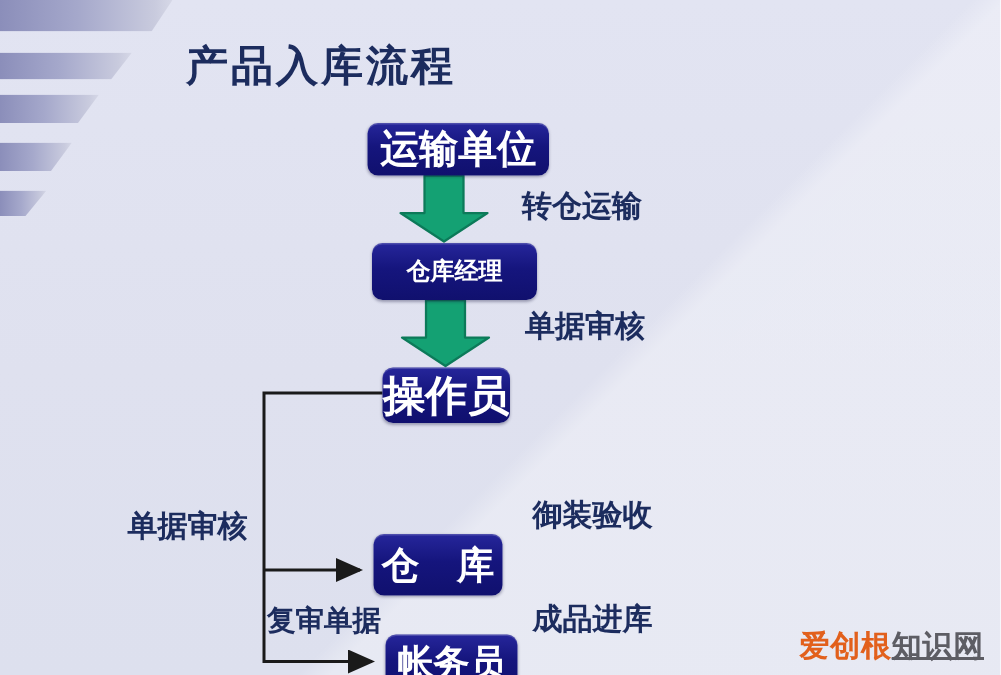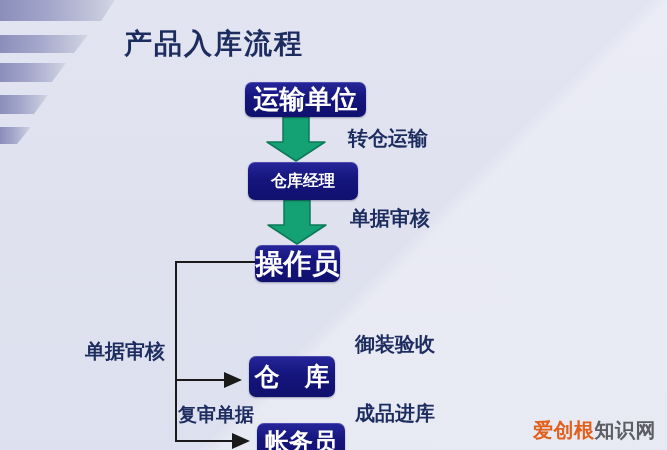--- a/index.html
+++ b/index.html
@@ -56,21 +56,21 @@
   .lbl-review{left:350px;top:207px;}
   .lbl-unload{left:355px;top:287px;}
   .lbl-arrange{left:85px;top:294px;}
   .lbl-recheck{left:178px;top:403px;font-size:19px;}
 
   .watermark{
     position:absolute;left:533px;top:417px;z-index:3;
     font-size:20px;font-weight:bold;letter-spacing:0.5px;
   }
   .wm-brand{color:#e2601c;font-family:Liberation Serif, serif;}
-  .wm-suffix{color:#5d5d64;}
+  .wm-suffix{color:#5d5d64;text-decoration:underline;}
 </style>
 </head>
 <body>
 
 <div class="canvas">
 
   <div class="bar bar1"></div>
   <div class="bar bar2"></div>
   <div class="bar bar3"></div>
   <div class="bar bar4"></div>

